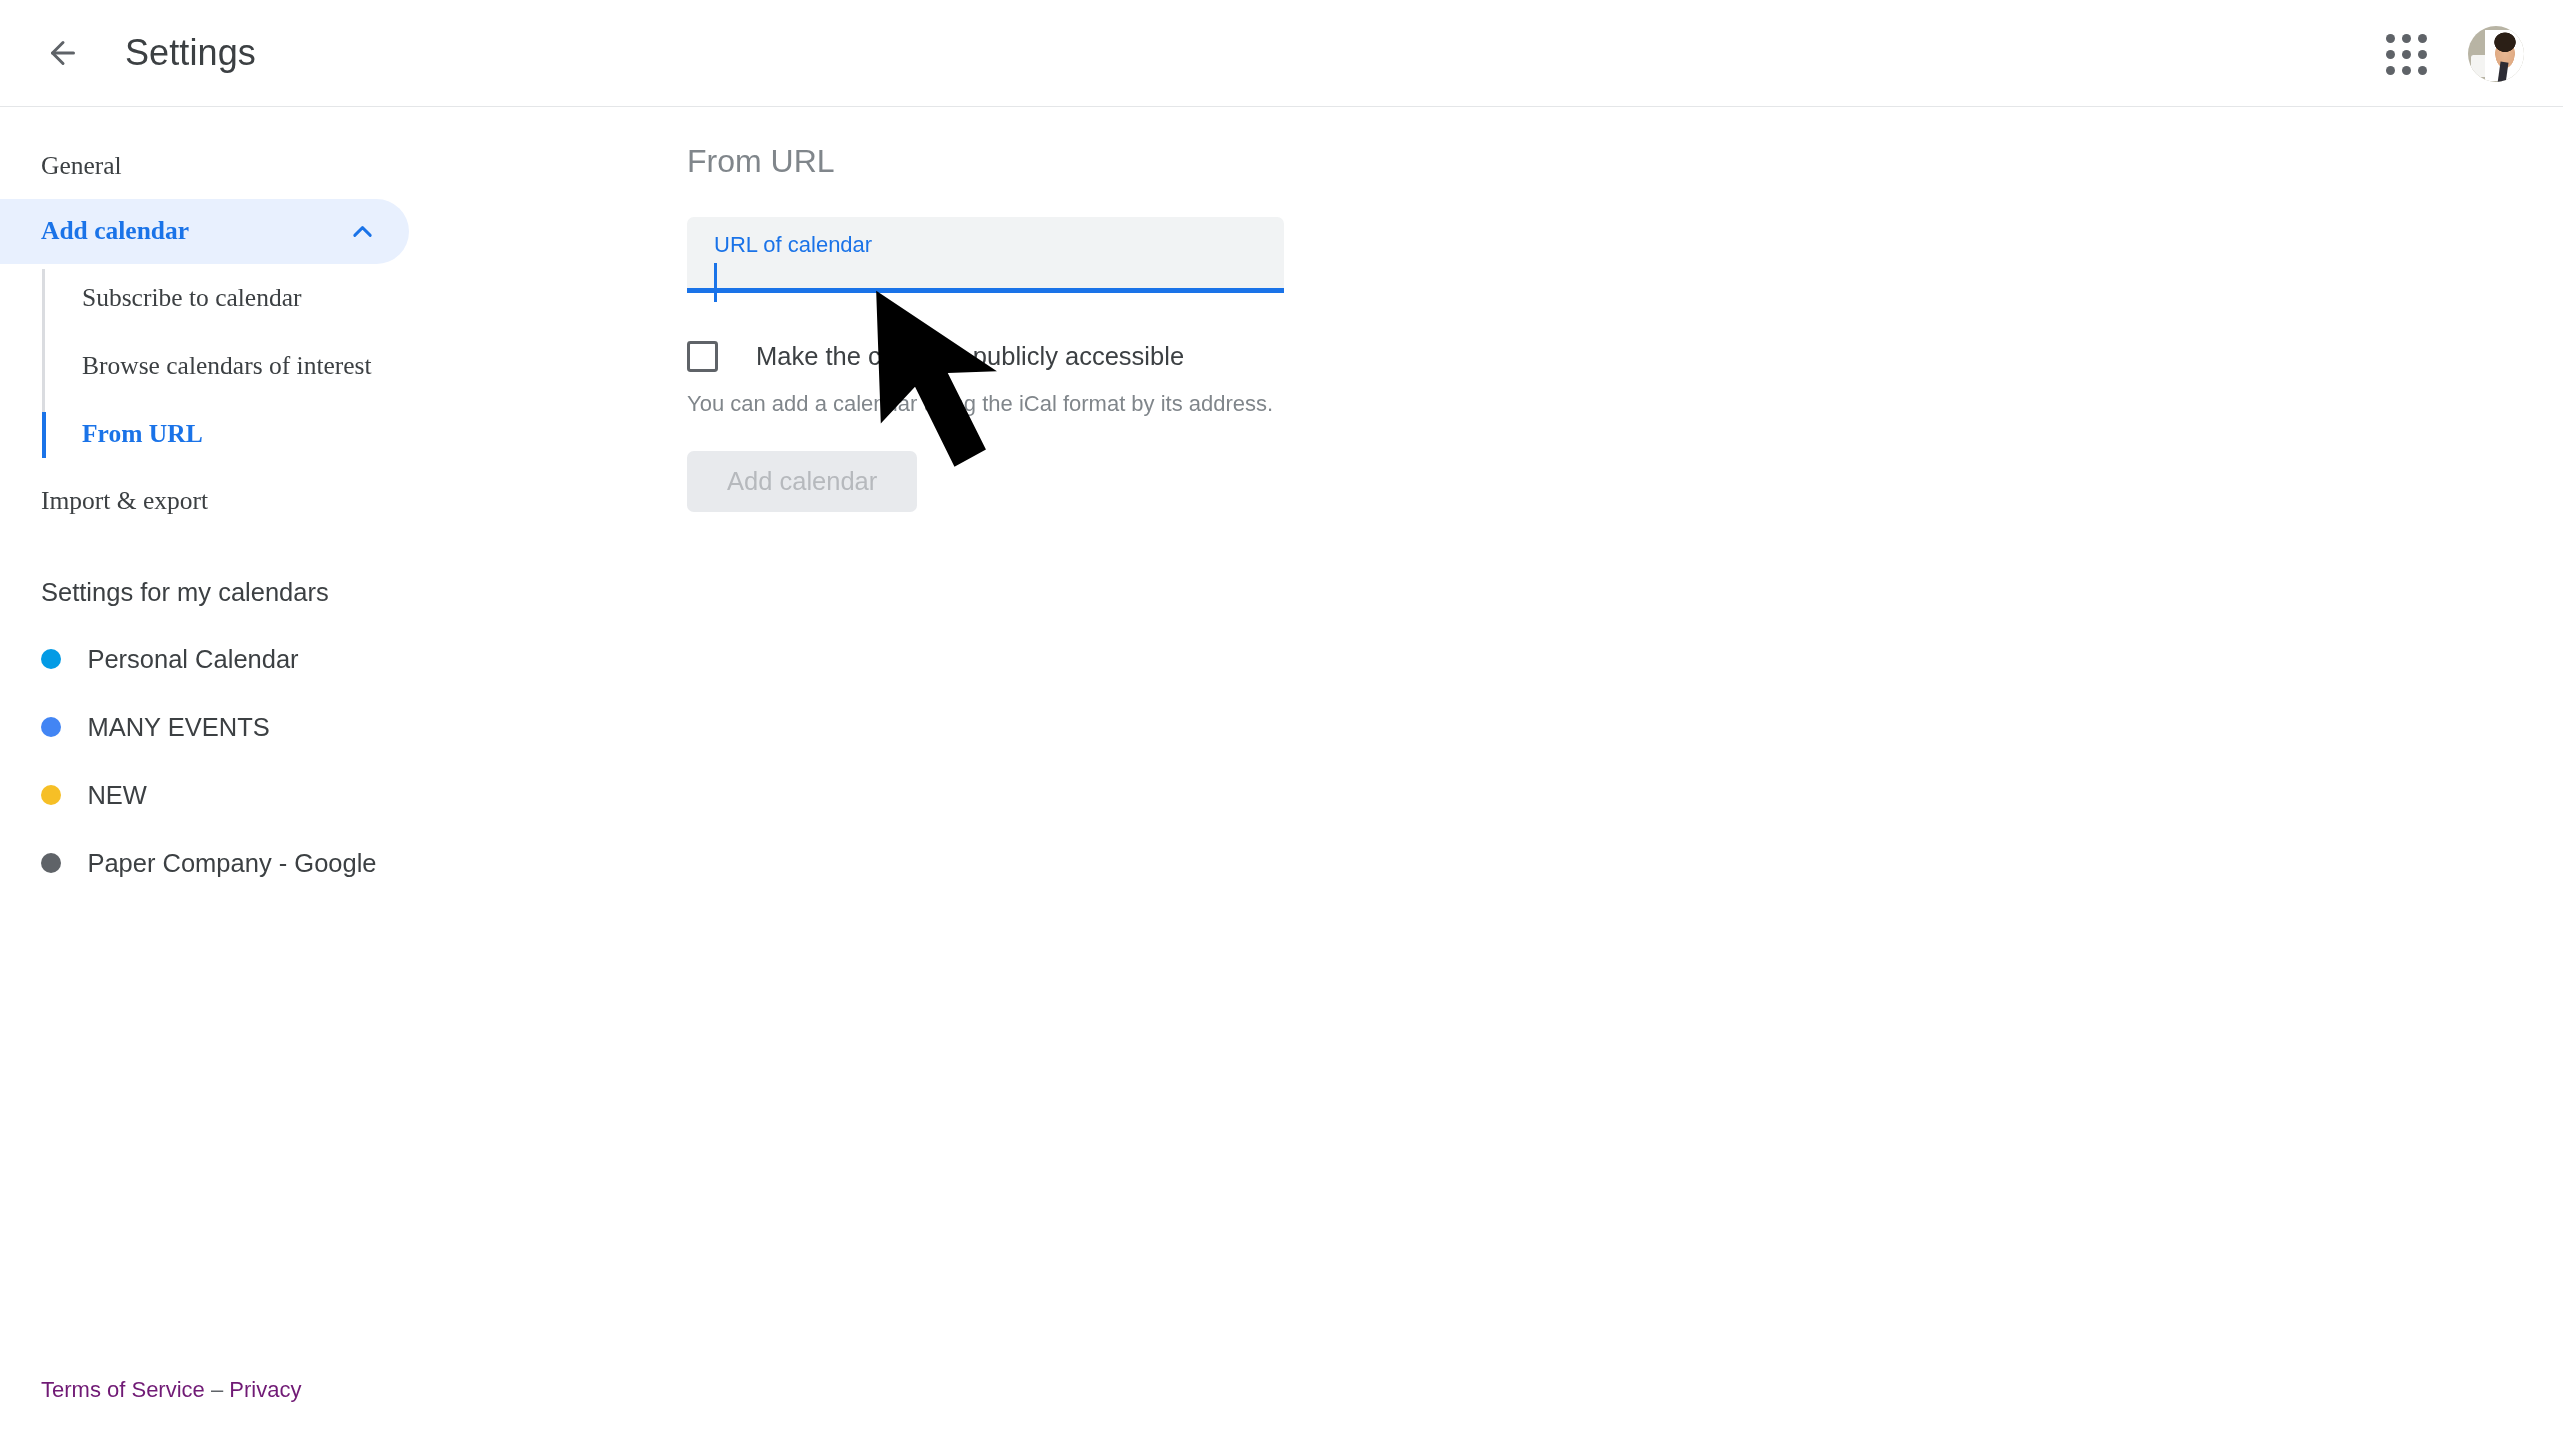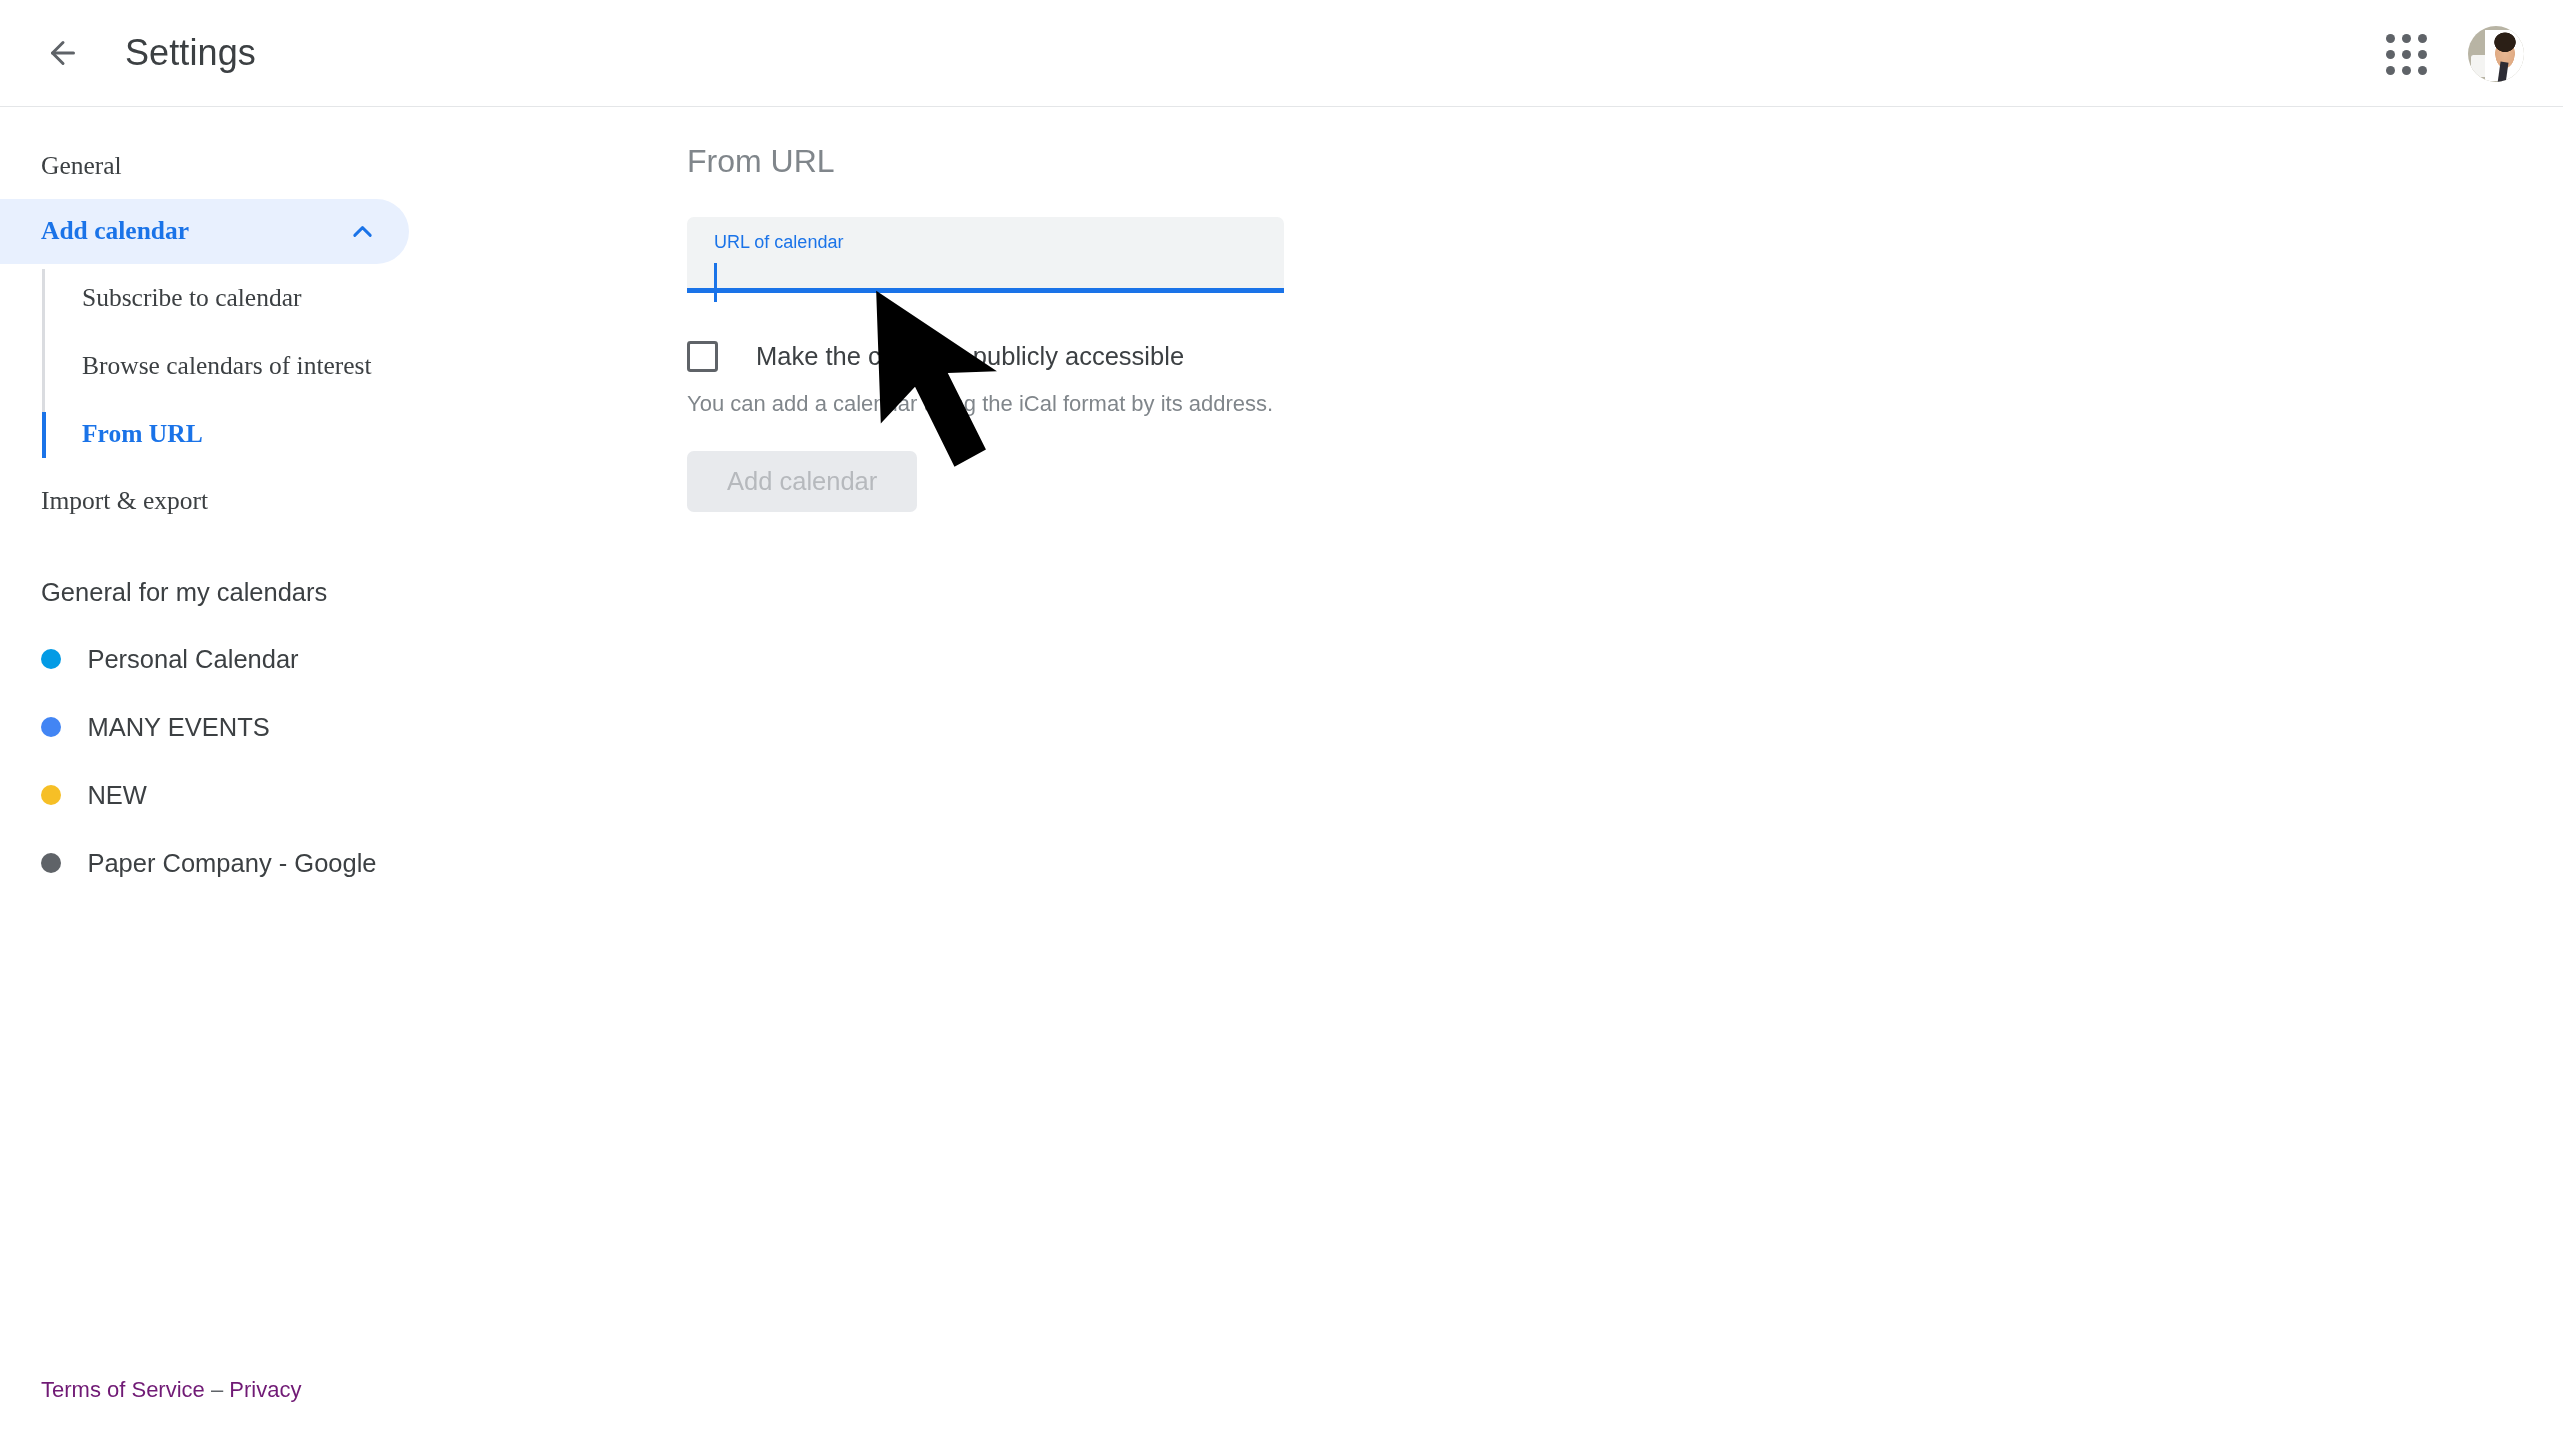--- a/index.html
+++ b/index.html
@@ -130,21 +130,21 @@
   .textfield {
     margin-top:37px;
     width:597px; height:76px;
     background:#f1f3f4;
     border-radius:6.8px 6.8px 0 0;
     border-bottom:5.1px solid #1a73e8;
     position:relative; cursor:text;
   }
   .tf-label {
     position:absolute; left:27px; top:15.3px;
-    font-size:18px; color:#1a73e8; white-space:nowrap;
+    font-size:22px; color:#1a73e8; white-space:nowrap;
   }
   .tf-caret {
     position:absolute; left:27px; top:46px;
     width:2.5px; height:39px; background:#1a73e8;
   }
 
   .check-row {
     display:flex; align-items:center;
     margin-top:48px; cursor:pointer;
   }
@@ -246,21 +246,21 @@
       <span class="label">From URL</span>
     </div>
   </div>
 
   <div class="nav-row top-level">
     <span class="label">Import &amp; export</span>
   </div>
 
   <div style="height:44px"></div>
 
-  <div class="section-head">General for my calendars</div>
+  <div class="section-head">Settings for my calendars</div>
 
   <div style="height:18.7px"></div>
 
   <div class="cal-row">
     <span class="cal-dot" style="background:#039be5"></span>
     <span class="cal-name">Personal Calendar</span>
   </div>
   <div class="cal-row">
     <span class="cal-dot" style="background:#4285f4"></span>
     <span class="cal-name">MANY EVENTS</span>

